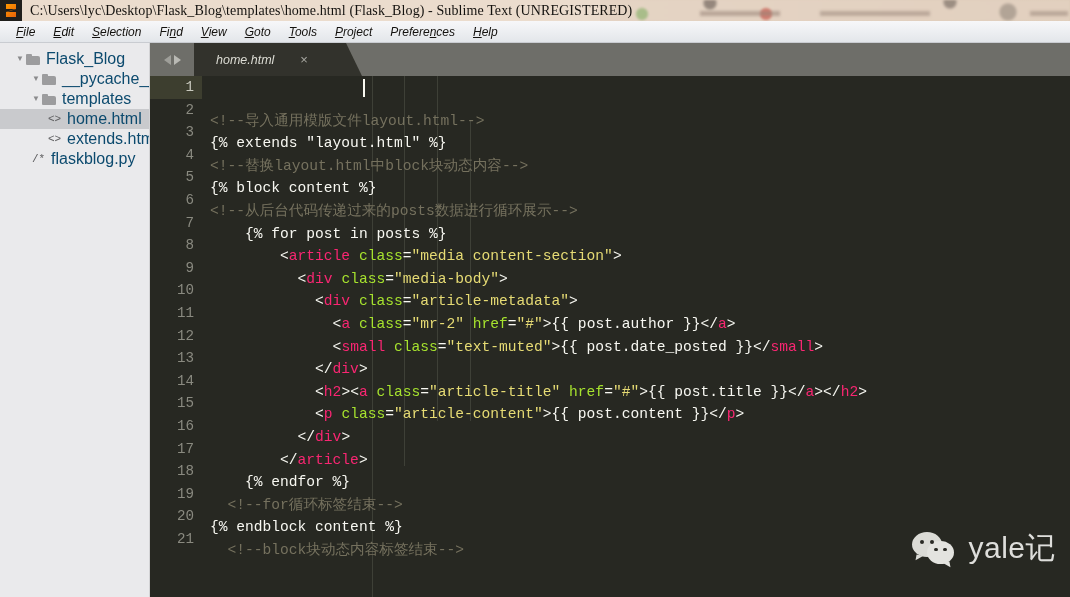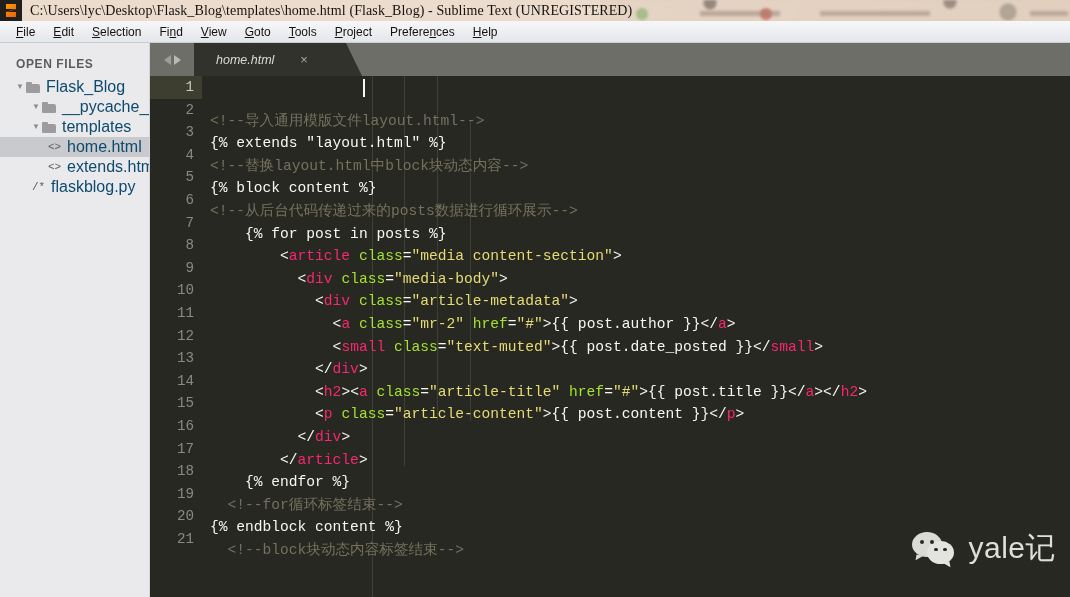--- a/index.html
+++ b/index.html
@@ -60,21 +60,21 @@
   }
 
   
   .menubar{
     position:absolute; left:0; top:21px; width:1070px; height:22px;
     background:linear-gradient(180deg,#f7f7f9 0%, #eceef1 55%, #e3e6ea 100%);
     border-bottom:1px solid #c9ccd1;
     display:flex; align-items:center; padding-left:7px;
   }
   .menuitem{
-    font-size:12px; color:#14120f; padding:2px 9px; white-space:nowrap; cursor:default;
+    font-size:12px; color:#14120f; padding:2px 9px; white-space:nowrap; cursor:default;font-style:italic;
   }
   .menuitem u{ text-decoration:underline; }
 
   
   .sidebar{
     position:absolute; left:0; top:43px; width:150px; height:554px;
     background:#eaeaec;
     border-right:1px solid #d3d3d5;
     overflow:hidden;
     font-size:12.5px; color:#3d3d3f;
@@ -242,21 +242,20 @@
   <div class="menuitem">Fi<u>n</u>d</div>
   <div class="menuitem"><u>V</u>iew</div>
   <div class="menuitem"><u>G</u>oto</div>
   <div class="menuitem"><u>T</u>ools</div>
   <div class="menuitem"><u>P</u>roject</div>
   <div class="menuitem">Prefere<u>n</u>ces</div>
   <div class="menuitem"><u>H</u>elp</div>
 </div>
 
 <div class="sidebar">
-  <div class="sb-head">OPEN FILES</div>
   <div class="tree" id="file-tree">
       <div class="row" style="padding-left: 14px;">
         <span class="caret">▼</span>
         <span class="folder"></span>
         <span class="lbl">Flask_Blog</span>
       </div>
       <div class="row" style="padding-left: 30px;">
         <span class="caret">▼</span>
         <span class="folder"></span>
         <span class="lbl">__pycache__</span>

